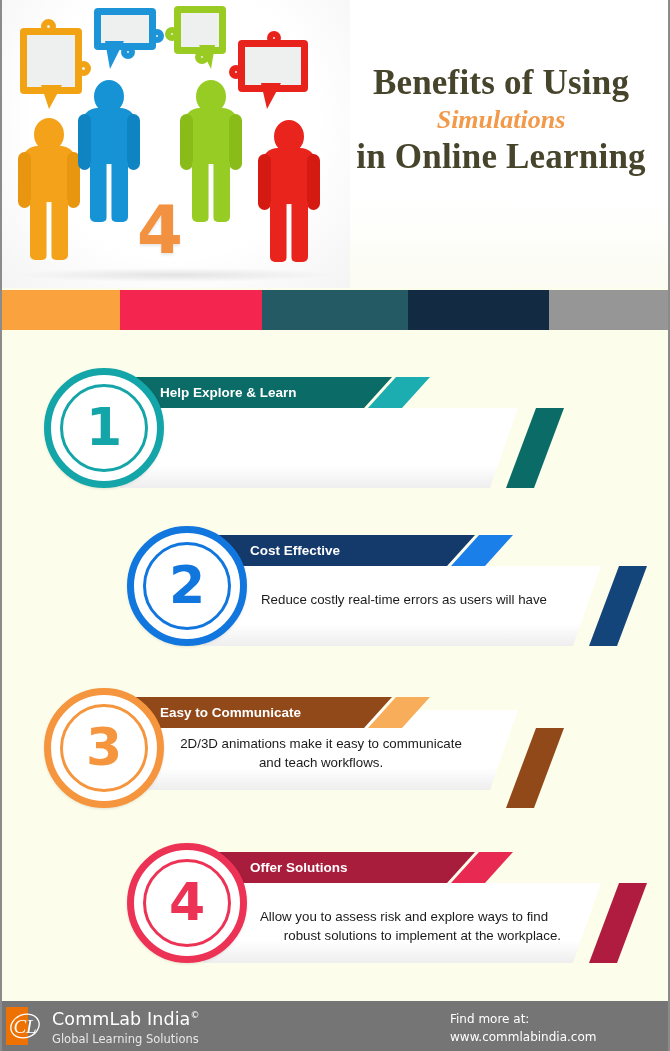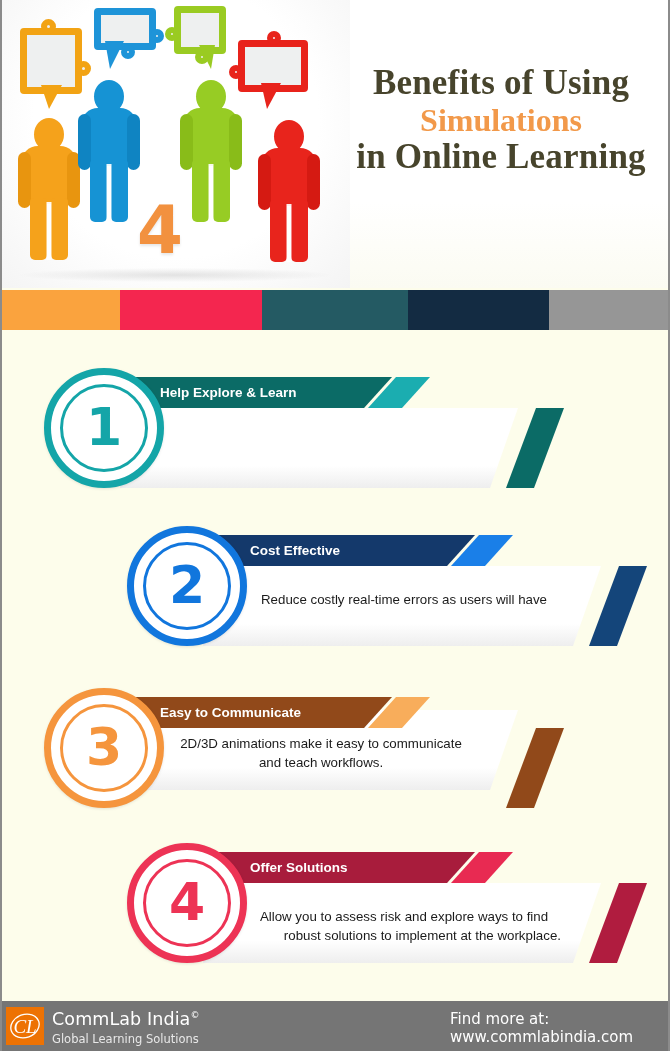--- a/index.html
+++ b/index.html
@@ -32,22 +32,22 @@
   .hero-title{
     position:absolute; left:336px; top:64px; width:326px;
     text-align:center;
     font-family:"Liberation Serif", serif;
   }
   .hero-title .l1, .hero-title .l3{
     display:block; color:#47442c; font-weight:bold; font-size:35px; line-height:38px;
     letter-spacing:.2px;
   }
   .hero-title .l2{
-    display:block; color:#F2994A; font-weight:bold; 
-    font-size:32px; line-height:36px;
+    display:block; color:#F2994A; font-weight:bold; font-style:italic;
+    font-size:26px; line-height:36px;
   }
 
   
   .person{ position:absolute; }
   .person .head{
     position:absolute; left:50%; top:0; transform:translateX(-50%);
     width:30px; height:33px; border-radius:50%;
   }
   .person .body{
     position:absolute; left:50%; top:28px; transform:translateX(-50%);
@@ -127,36 +127,36 @@
   .bar{
     position:absolute; z-index:3;
   }
 
   
   .footer{
     position:absolute; left:0; top:1001px; width:670px; height:50px;
     background:#757575;
   }
   .logo-box{
-    position:absolute; left:4px; top:6px; width:38px; height:38px; background:#ED7203;
+    position:absolute; left:4px; top:6px; width:22px; height:38px; background:#ED7203;
   }
   .logo-box svg{ display:block; }
   .brand{
     position:absolute; left:50px; top:8px;
     color:#ffffff; font-size:17.5px; font-weight:normal; letter-spacing:.1px;
     font-family:"DejaVu Sans", sans-serif;
   }
   .brand sup{ font-size:9px; vertical-align:super; }
   .tagline{
     position:absolute; left:50px; top:31px;
     color:#e8e8e8; font-size:11.5px; font-family:"DejaVu Sans", sans-serif;
   }
   .findmore{
     position:absolute; left:448px; top:9px; color:#ffffff;
-    font-size:15px; line-height:18px; font-family:"DejaVu Sans", sans-serif;
+    font-size:12px; line-height:18px; font-family:"DejaVu Sans", sans-serif;
   }
   .findmore b{ display:block; font-weight:normal; }
 </style>
 </head>
 <body>
 
 <div id="infographic">
 
   <div class="hero">
 

